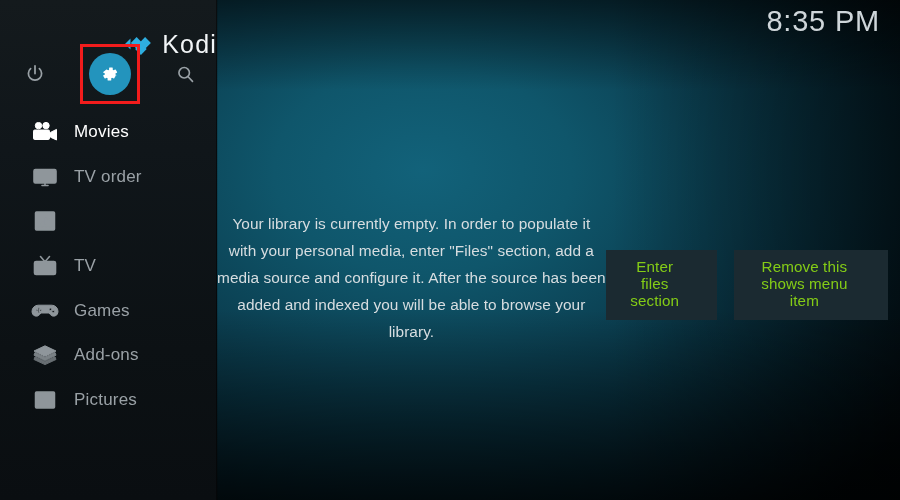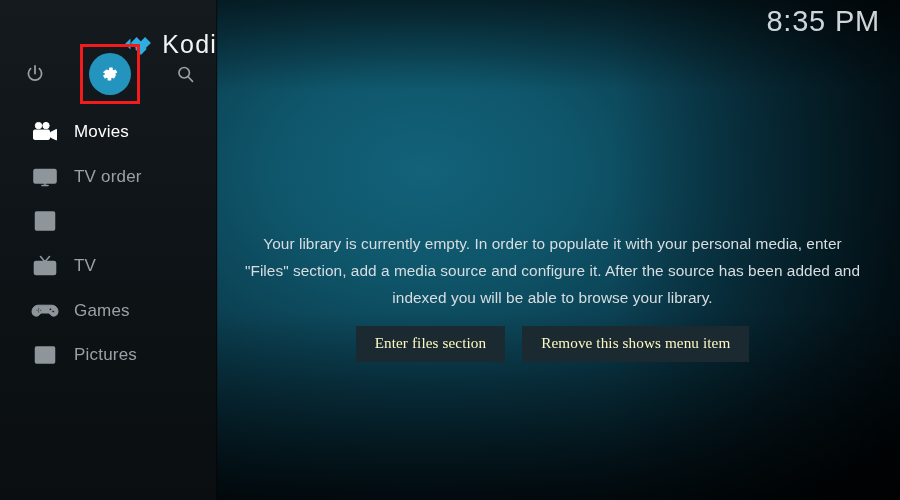--- a/index.html
+++ b/index.html
@@ -93,33 +93,33 @@
   
   .content {
     position:absolute; left:217px; top:0; right:0; bottom:0; z-index:4;
   }
   .clock {
     position:absolute; right:20px; top:5px;
     font-size:29px; color:#cfd6da; font-weight:400; letter-spacing:.8px;
   }
   .empty-block {
     position:absolute; left:0; right:12px; top:210px;
-    display:flex; flex-direction:column; align-items:center;margin-top:20px;
+    display:flex; flex-direction:row; align-items:center;
   }
   .empty-msg {
     width:620px; text-align:center;
     font-size:15.4px; line-height:27px; color:#d7dde0;
     letter-spacing:.05px;
   }
   .btn-row { margin-top:15px; display:flex; gap:17px; }
   .kbtn {
-    background:#1b2a31; color:#fef9c3;
+    background:#1b2a31; color:#84cc16;
     font-size:15.2px; letter-spacing:.1px;
-    padding:9px 19px 10px 19px; border:none;
-    font-family:Liberation Serif, serif;
+    padding:9px 32px 10px 19px; border:none;
+    font-family:Liberation Sans, sans-serif;
     line-height:1.1;
   }
 </style>
 </head>
 <body>
 
 <div id="app">
 
   <div class="bg-base"></div>
   <div class="bg-glow"></div>
@@ -234,20 +234,30 @@
               <rect x="5.2" y="7.6" width="5.2" height="1.5" rx=".7"></rect>
               <rect x="7.05" y="5.75" width="1.5" height="5.2" rx=".7"></rect>
               <circle cx="19.4" cy="7.3" r="1.25"></circle>
                 <circle cx="22.2" cy="9.6" r="1.25"></circle>
             </g>
           </svg>
         </span>
         <span class="mi-label">Games</span>
       </div>
 
+      <div class="menu-item">
+        <span class="mi-icon">
+          <svg width="26" height="22" viewBox="0 0 26 22" stroke="none">
+            <polygon points="13,1.8 24,7 13,12.2 2,7"></polygon>
+            <polygon points="13,13.2 23,8.5 24,11.2 13,16.4 2,11.2 3,8.5" opacity=".85"></polygon>
+            <polygon points="13,17.4 23,12.8 24,15.5 13,20.6 2,15.5 3,12.8" opacity=".7"></polygon>
+          </svg>
+        </span>
+        <span class="mi-label">Add-ons</span>
+      </div>
 
       <div class="menu-item">
         <span class="mi-icon">
           <svg width="24" height="20" viewBox="0 0 24 20" fill="none" stroke-width="1.5">
             <rect x="2.5" y="2" width="19" height="16" rx="1"></rect>
             <g stroke="none" fill="#8f969b">
               <circle cx="7.5" cy="7" r="1.7"></circle>
               <polygon points="4.2,15.6 10,8.8 14,15.6"></polygon>
               <polygon points="12,15.6 16.3,10 20,15.6"></polygon>
             </g>

